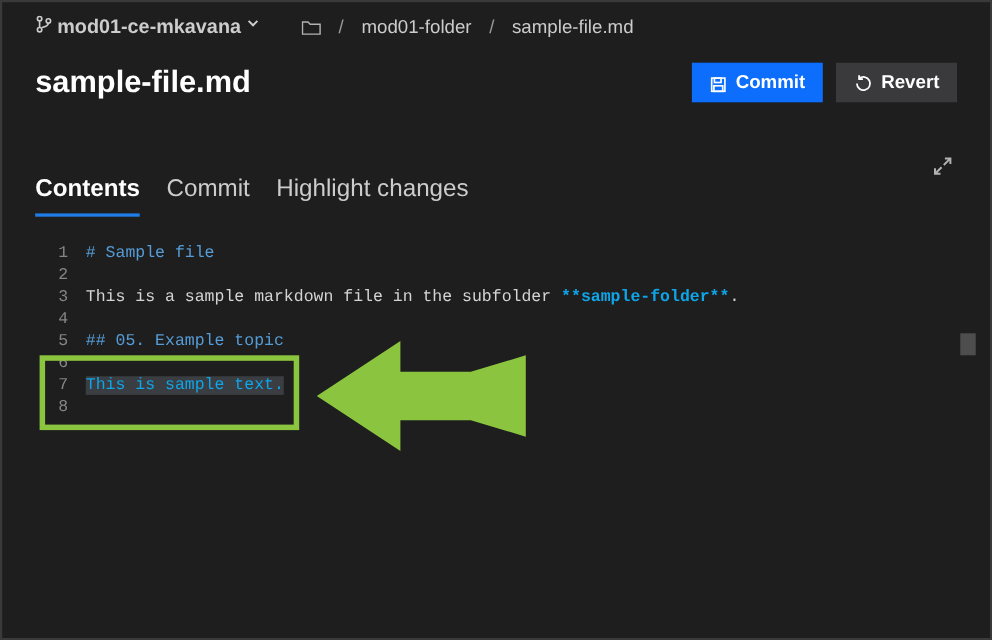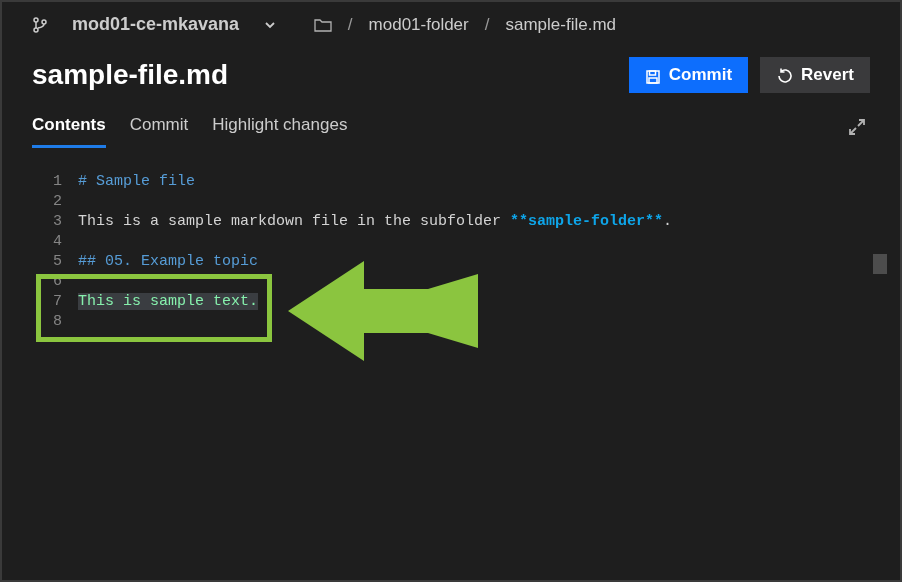--- a/index.html
+++ b/index.html
@@ -15,22 +15,21 @@
     .breadcrumb {
       display: flex;
       align-items: center;
       padding: 12px 30px 4px 30px;
       gap: 10px;
       font-size: 17px;
       color: #cccccc;
     }
     .branch-selector {
       display: flex;
-      align-items: center;
-      gap: 24px;
+      gap: 4px;
       font-weight: 600;
       font-size: 18px;
       cursor: pointer;
     }
     .breadcrumb .sep { color: #999; margin: 0 6px; }
     .breadcrumb .folder-icon { display: flex; align-items: center; opacity: 0.85; }
     .header-row {
       display: flex;
       align-items: center;
       justify-content: space-between;
@@ -60,21 +59,22 @@
     .btn-secondary { background: #3a3a3c; }
     .tabs-row {
       display: flex;
       align-items: center;
       justify-content: space-between;
       padding: 6px 30px 0 30px;
     }
     .tabs {
       display: flex;
       gap: 24px;
-      font-size: 17px;
+      font-size: 22px;
+      margin-top: 43px;
     }
     .tab {
       padding: 6px 0 10px 0;
       cursor: pointer;
       color: #cccccc;
     }
     .tab.active {
       font-weight: 600;
       color: #ffffff;
       border-bottom: 3px solid #1f7ce8;
@@ -104,21 +104,21 @@
       padding-right: 16px;
       color: #858585;
       user-select: none;
       flex-shrink: 0;
     }
     .code { color: #d4d4d4; }
     .md-heading { color: #569cd6; font-weight: normal; }
     .md-bold { color: #0ea5e9; }
     .selected-text {
       background: #3a3d41;
-      color: #86efac;
+      color: #0ea5e9;
     }
     .highlight-box {
       position: absolute;
       border: 5px solid #8bc53f;
       pointer-events: none;
     }
     .arrow-annot {
       position: absolute;
       pointer-events: none;
     }

